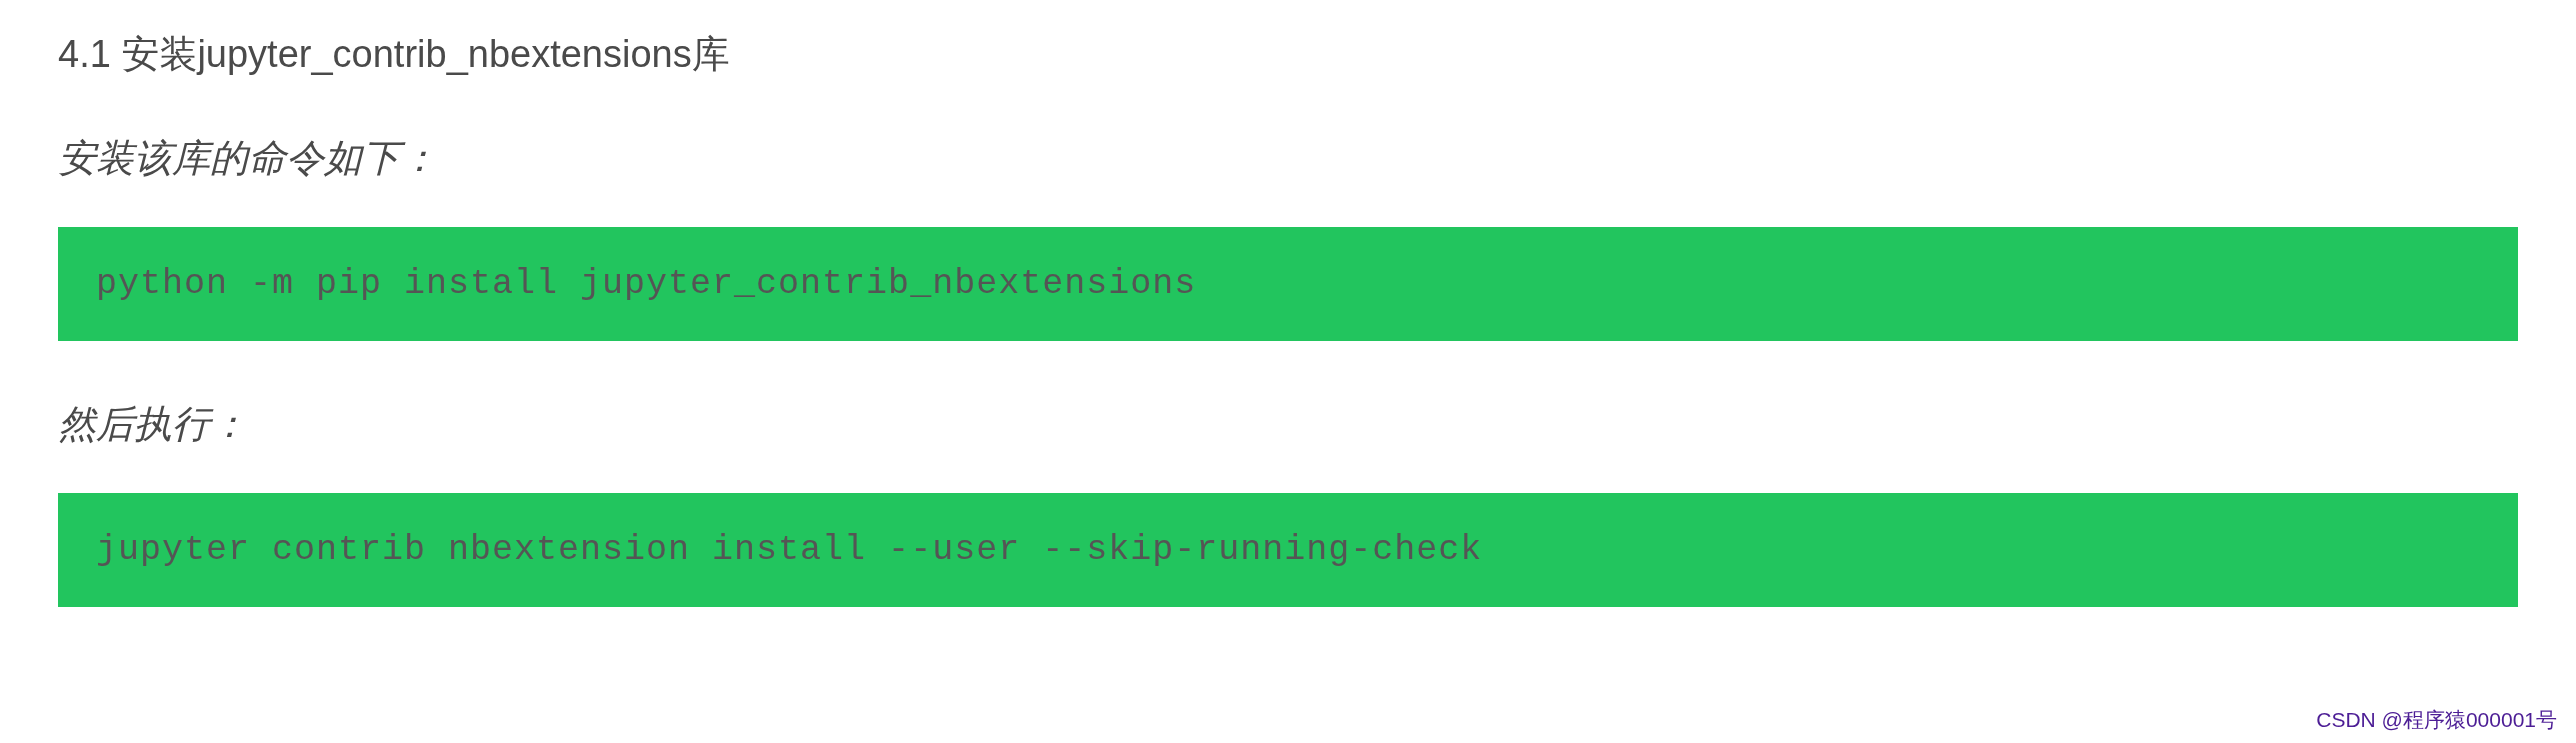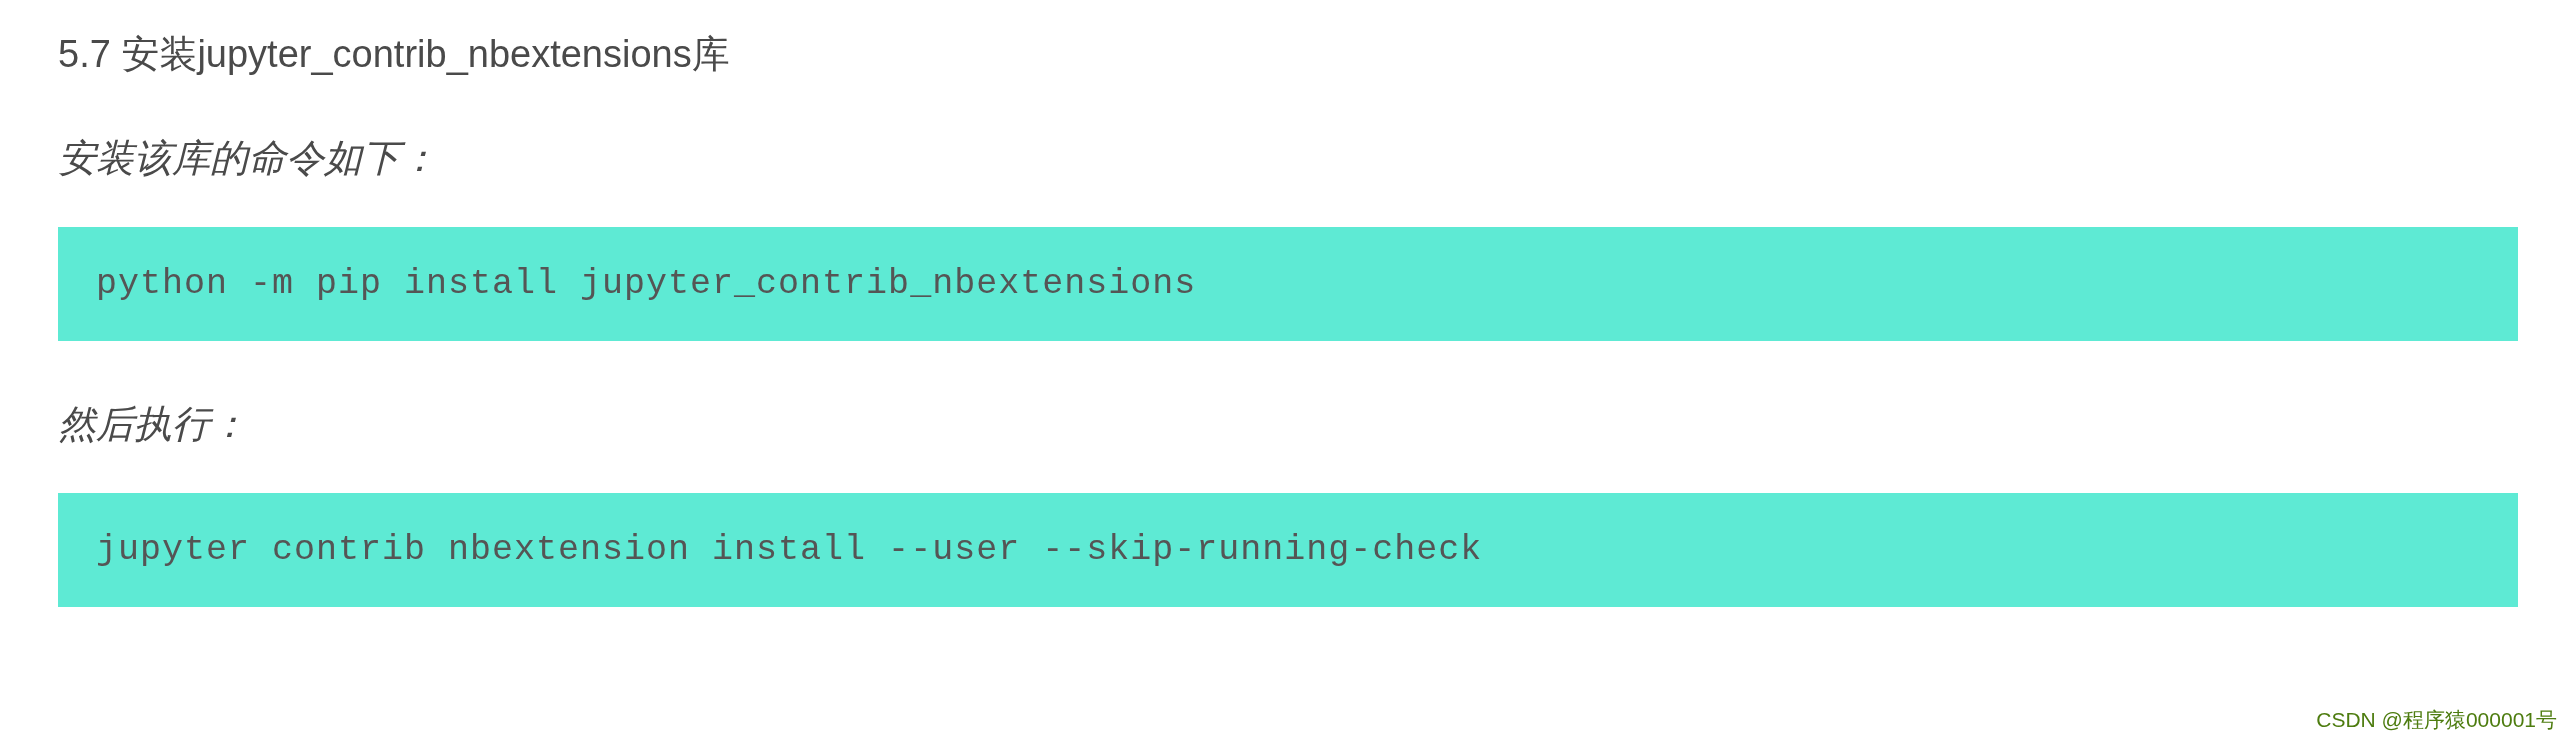--- a/index.html
+++ b/index.html
@@ -24,41 +24,41 @@
       font-weight: 400;
     }
     .paragraph {
       font-size: 38px;
       color: #4a4a4a;
       margin-bottom: 43px;
       font-weight: 400;
       font-style: italic;
     }
     .code-block {
-      background: #5eead4;
+      background: #22c55e;
       padding: 37px 38px;
       margin-bottom: 58px;
       font-family: "SF Mono", Menlo, Monaco, Consolas, "Courier New", monospace;
       font-size: 35px;
       color: #555;
       letter-spacing: 1px;
     }
     .watermark {
       position: absolute;
       bottom: 9.6px;
       right: 19px;
       font-size: 21px;
-      color: #4d7c0f;
+      color: #4c1d95;
       font-weight: 300;
     }
   </style>
 </head>
 <body>
 
-<h3 class="heading">5.7 安装jupyter_contrib_nbextensions库</h3>
+<h3 class="heading">4.1 安装jupyter_contrib_nbextensions库</h3>
 
 <p class="paragraph">安装该库的命令如下：</p>
 
 <div class="code-block">python -m pip install jupyter_contrib_nbextensions</div>
 
 <p class="paragraph">然后执行：</p>
 
 <div class="code-block">jupyter contrib nbextension install --user --skip-running-check</div>
 
 <div class="watermark">CSDN @程序猿000001号</div>

